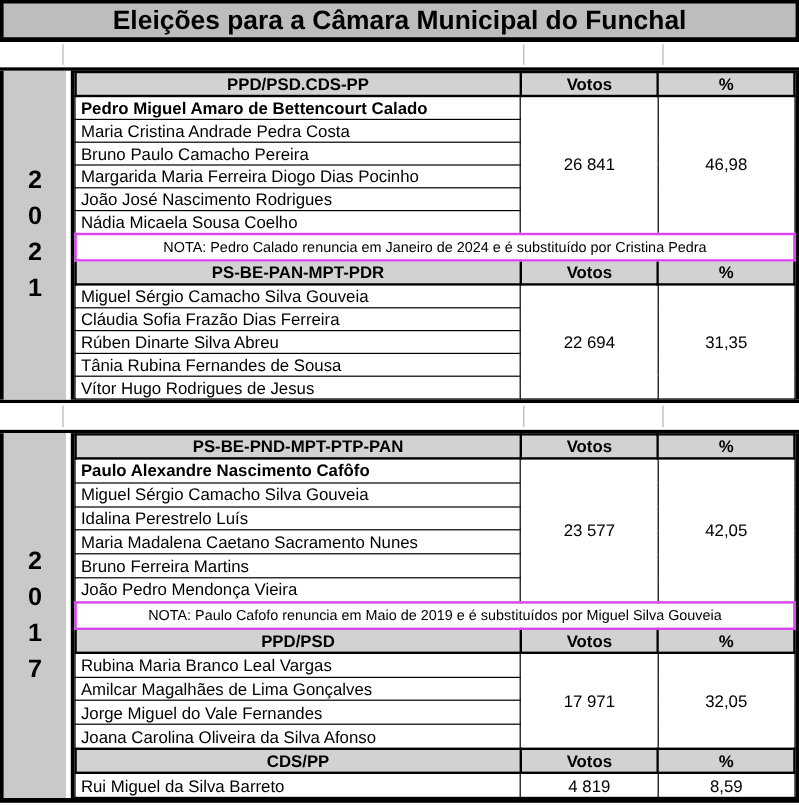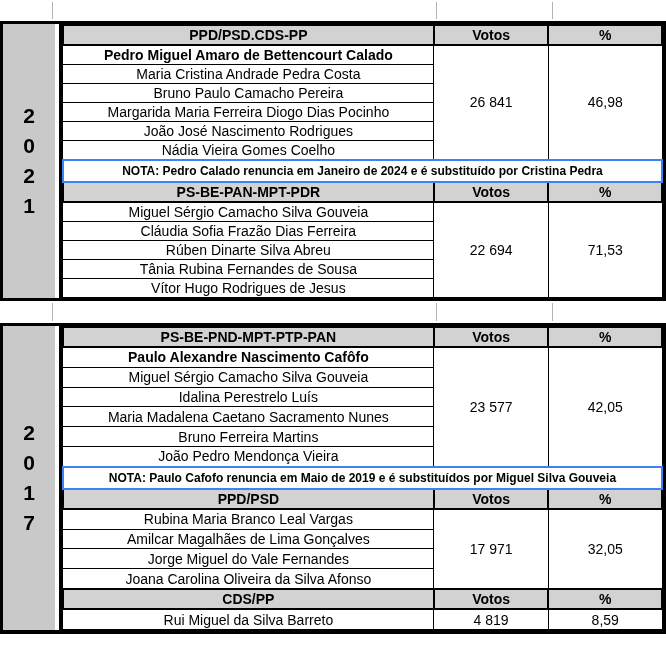--- a/index.html
+++ b/index.html
@@ -58,49 +58,50 @@
   }
   table.results {
     border-collapse: collapse;
     table-layout: fixed;
     width: 100%; height: 100%;
   }
   table.results td {
     border: 1px solid #000;
     padding: 0 4px;
     font-size: 14px;
-    overflow: hidden; white-space: nowrap; text-align: center;
+    overflow: hidden; white-space: nowrap;
   }
   tr.header-row { height: 20px; }
   tr.header-row td {
     background: #d2d2d2;
     border: 2px solid #000;
     font-weight: bold;
     text-align: center;
     padding: 0;
   }
   td.name-cell { text-align: left; border-right: 2px solid #000; }
   td.name-cell.lead { font-weight: bold; }
   td.val-cell {
     text-align: center; vertical-align: middle;
     font-weight: normal;
     border-left: 2px solid #000; border-right: 2px solid #000;
   }
   tr.nota-row { height: 22px; }
   tr.nota-row td {
-    border: 2px solid #3b82f6;
-    font-weight: bold; font-size: 12px;
+    border: 2px solid #d946ef;
+    font-weight: normal; font-size: 12px;
     text-align: center; padding: 0;
   }
 </style>
 </head>
 <body>
 
 <div class="page">
 
+  <div class="title-bar">Eleições para a Câmara Municipal do Funchal</div>
 
   <div class="spacer s1">
     <div class="grid-line gl-a"></div>
     <div class="grid-line gl-b"></div>
     <div class="grid-line gl-c"></div>
   </div>
 
   <div class="block b2021">
     <div class="year-col">
       <span>2</span>
@@ -133,34 +134,34 @@
         <tr>
               <td class="name-cell">Bruno Paulo Camacho Pereira</td>
             </tr>
         <tr>
               <td class="name-cell">Margarida Maria Ferreira Diogo Dias Pocinho</td>
             </tr>
         <tr>
               <td class="name-cell">João José Nascimento Rodrigues</td>
             </tr>
         <tr>
-              <td class="name-cell">Nádia Vieira Gomes Coelho</td>
+              <td class="name-cell">Nádia Micaela Sousa Coelho</td>
             </tr>
         <tr class="nota-row">
           <td colspan="3">NOTA: Pedro Calado renuncia em Janeiro de 2024 e é substituído por Cristina Pedra</td>
         </tr>
         <tr class="header-row">
           <td>PS-BE-PAN-MPT-PDR</td>
           <td>Votos</td>
           <td>%</td>
         </tr>
         <tr>
           <td class="name-cell">Miguel Sérgio Camacho Silva Gouveia</td>
           <td class="val-cell" rowspan="5">22 694</td>
-          <td class="val-cell" rowspan="5">71,53</td>
+          <td class="val-cell" rowspan="5">31,35</td>
         </tr>
         <tr>
               <td class="name-cell">Cláudia Sofia Frazão Dias Ferreira</td>
             </tr>
         <tr>
               <td class="name-cell">Rúben Dinarte Silva Abreu</td>
             </tr>
         <tr>
               <td class="name-cell">Tânia Rubina Fernandes de Sousa</td>
             </tr>

